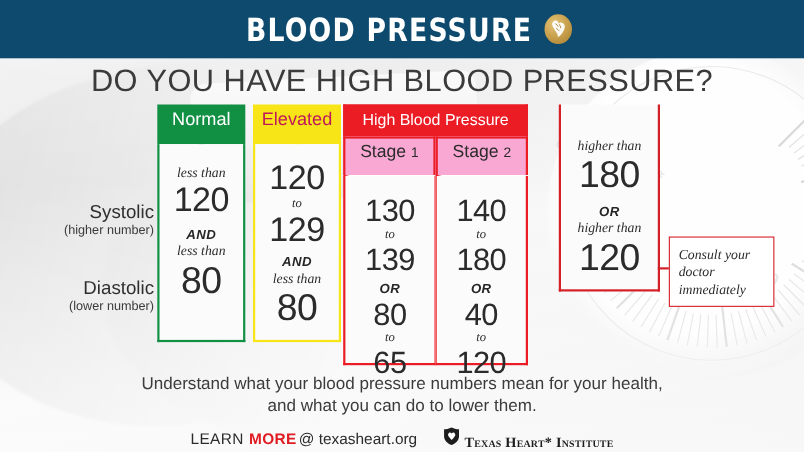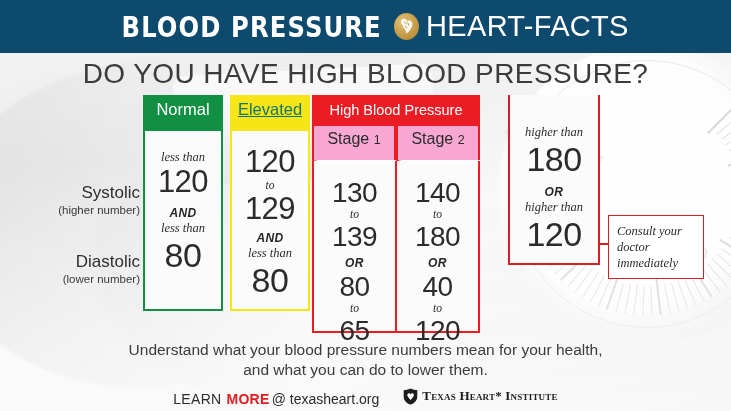--- a/index.html
+++ b/index.html
@@ -136,21 +136,21 @@
   .conj { font-size: 12px; font-weight: 700; font-style: italic; letter-spacing: .4px; line-height: 16px; color: #262626; }
 
   
   #col-normal { left: 143px; width: 80px; }
   #col-normal .colhead { background: #119043; color: #ffffff; }
   #col-normal .notch { background: #119043; clip-path: polygon(0 0, 100% 0, 100% 0, 50% 100%, 0 0); }
   #col-normal .colbody { border: 2px solid #119043; border-top: none; height: 180px; padding-top: 19px; }
 
   
   #col-elevated { left: 230px; width: 80px; }
-  #col-elevated .colhead { background: #f7e517; color: #0f766e; text-decoration: underline; }
+  #col-elevated .colhead { background: #f7e517; color: #be185d; }
   #col-elevated .notch { background: #f7e517; clip-path: polygon(0 0, 100% 0, 100% 0, 50% 100%, 0 0); }
   #col-elevated .colbody { border: 2px solid #f7e517; border-top: none; height: 180px; padding-top: 14px; }
 
   
   #grp-hbp { position: absolute; left: 312px; top: 0; width: 168px; }
   .hbp-head {
     background: #ec1c24; color: #ffffff; text-align: center;
     padding: 5px 0 5px; border: 2px solid #ec1c24; border-bottom: none;
   }
   .hbp-head .t1 { font-size: 14.5px; line-height: 17px; }
@@ -195,21 +195,21 @@
   .footer {
     position: absolute; left: 0; top: 340px; width: 731px; z-index: 4; text-align: center;
   }
   .foot-line { color: #3b3b3b; font-size: 15.5px; line-height: 20px; }
   .brandline {
     margin-top: 8px; display: flex; align-items: center; justify-content: center; gap: 0;
   }
   .learn { font-size: 14px; font-weight: 400; color: #2b2b2b; letter-spacing: .3px; }
   .more { font-size: 14px; font-weight: 800; color: #e01b22; margin-left: 5px; letter-spacing: .3px; }
   .atsite { font-size: 14px; color: #2b2b2b; margin-left: 2px; }
-  .thi { display: flex; align-items: flex-start; gap: 4px; margin-left: 24px; }
+  .thi { display: flex; align-items: flex-end; gap: 4px; margin-left: 24px; }
   .thi-name {
     font-family: "Liberation Serif", serif; font-size: 13px; color: #1d1d1d;
     letter-spacing: .2px; font-variant: small-caps; font-weight: 600;
   }
 </style>
 </head>
 <body>
 
 <div class="bg-wrap">
   <div class="bg-arm"></div>
@@ -294,21 +294,20 @@
 
 <div class="topbar">
   <div class="topbar-inner">
     <span class="bp-word">BLOOD PRESSURE</span>
     <span class="heart-badge">
       <svg width="17" height="18" viewBox="0 0 17 18" aria-hidden="true">
         <path d="M8.6 3.2c-.9-1.4-2.6-2-4-1.2C3 2.9 2.5 4.9 3.3 6.6c1 2.2 2.6 4.4 4 6.6.6 1 .9 2.2.8 3.4 1.4-.6 2.6-1.7 3.6-3 1.3-1.7 2.4-3.7 2.7-5.8.3-1.9-.8-3.8-2.6-4.2-1.2-.3-2.5.2-3.2 1.2z" fill="#ffffff" opacity=".93"></path>
         <path d="M6.2 4.6c.9.5 1.5 1.4 2 2.3M9.6 5.4c.6.8 1 1.8 1.1 2.8M7 9c.8.4 1.6 1 2.2 1.8" stroke="#a8802f" stroke-width=".8" fill="none" stroke-linecap="round"></path>
       </svg>
     </span>
-    <span class="hf-word">HEART-FACTS</span>
   </div>
 </div>
 
 <div class="subtitle">DO YOU HAVE HIGH BLOOD PRESSURE?</div>
 
 <div class="chart">
 
   <div class="rowlabels">
     <div class="rowlabel rl-sys">
       <div class="big">Systolic</div>

